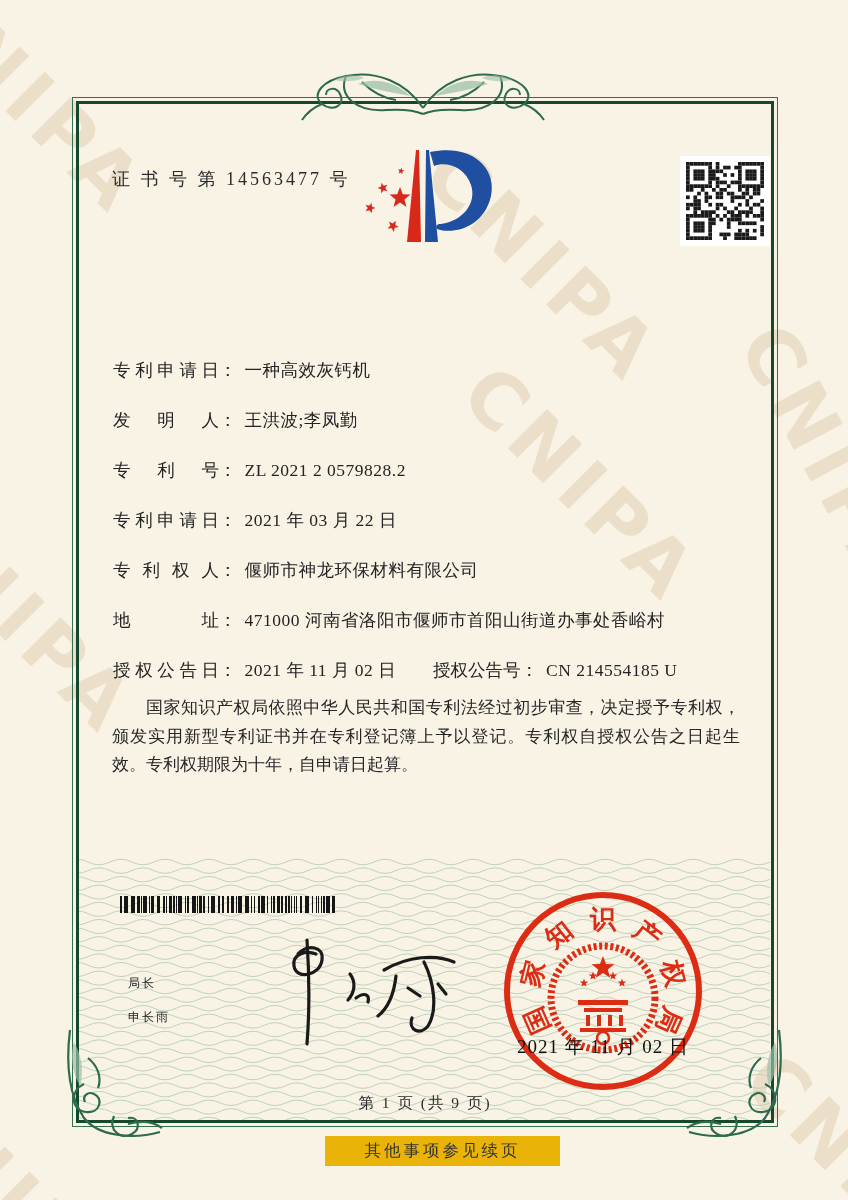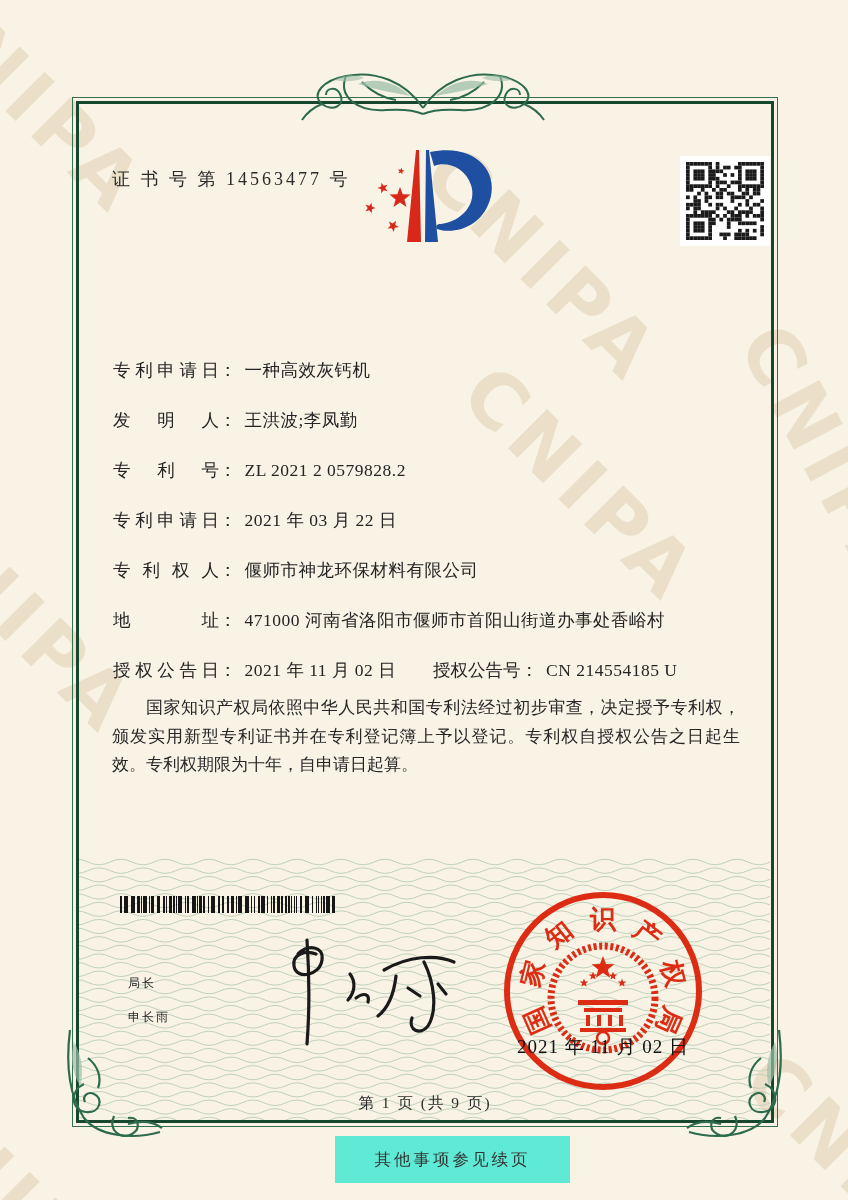--- a/index.html
+++ b/index.html
@@ -56,21 +56,21 @@
   .signature{position:absolute;left:212px;top:936px;z-index:5;}
   
   .seal{position:absolute;left:500px;top:888px;z-index:4;}
   .seal-date{
     position:absolute;left:503px;top:1034px;width:200px;text-align:center;
     font-size:19px;letter-spacing:1px;color:#111;z-index:5;
   }
   
   .page-info{position:absolute;left:113px;top:1093px;width:624px;text-align:center;font-size:15.5px;letter-spacing:2px;color:#2b2b2b;z-index:4;}
   .note-box{
-    position:absolute;left:335px;top:1136px;width:235px;height:47px;background:#5eead4;
+    position:absolute;left:325px;top:1136px;width:235px;height:30px;background:#eab308;
     z-index:4;display:flex;align-items:center;justify-content:center;
     font-size:16.5px;letter-spacing:3px;color:#333;
   }
 </style>
 </head>
 <body>
 
 <div class="canvas">
 
   <div class="wm" style="left:-45px;top:-40px;">CNIPA</div>

